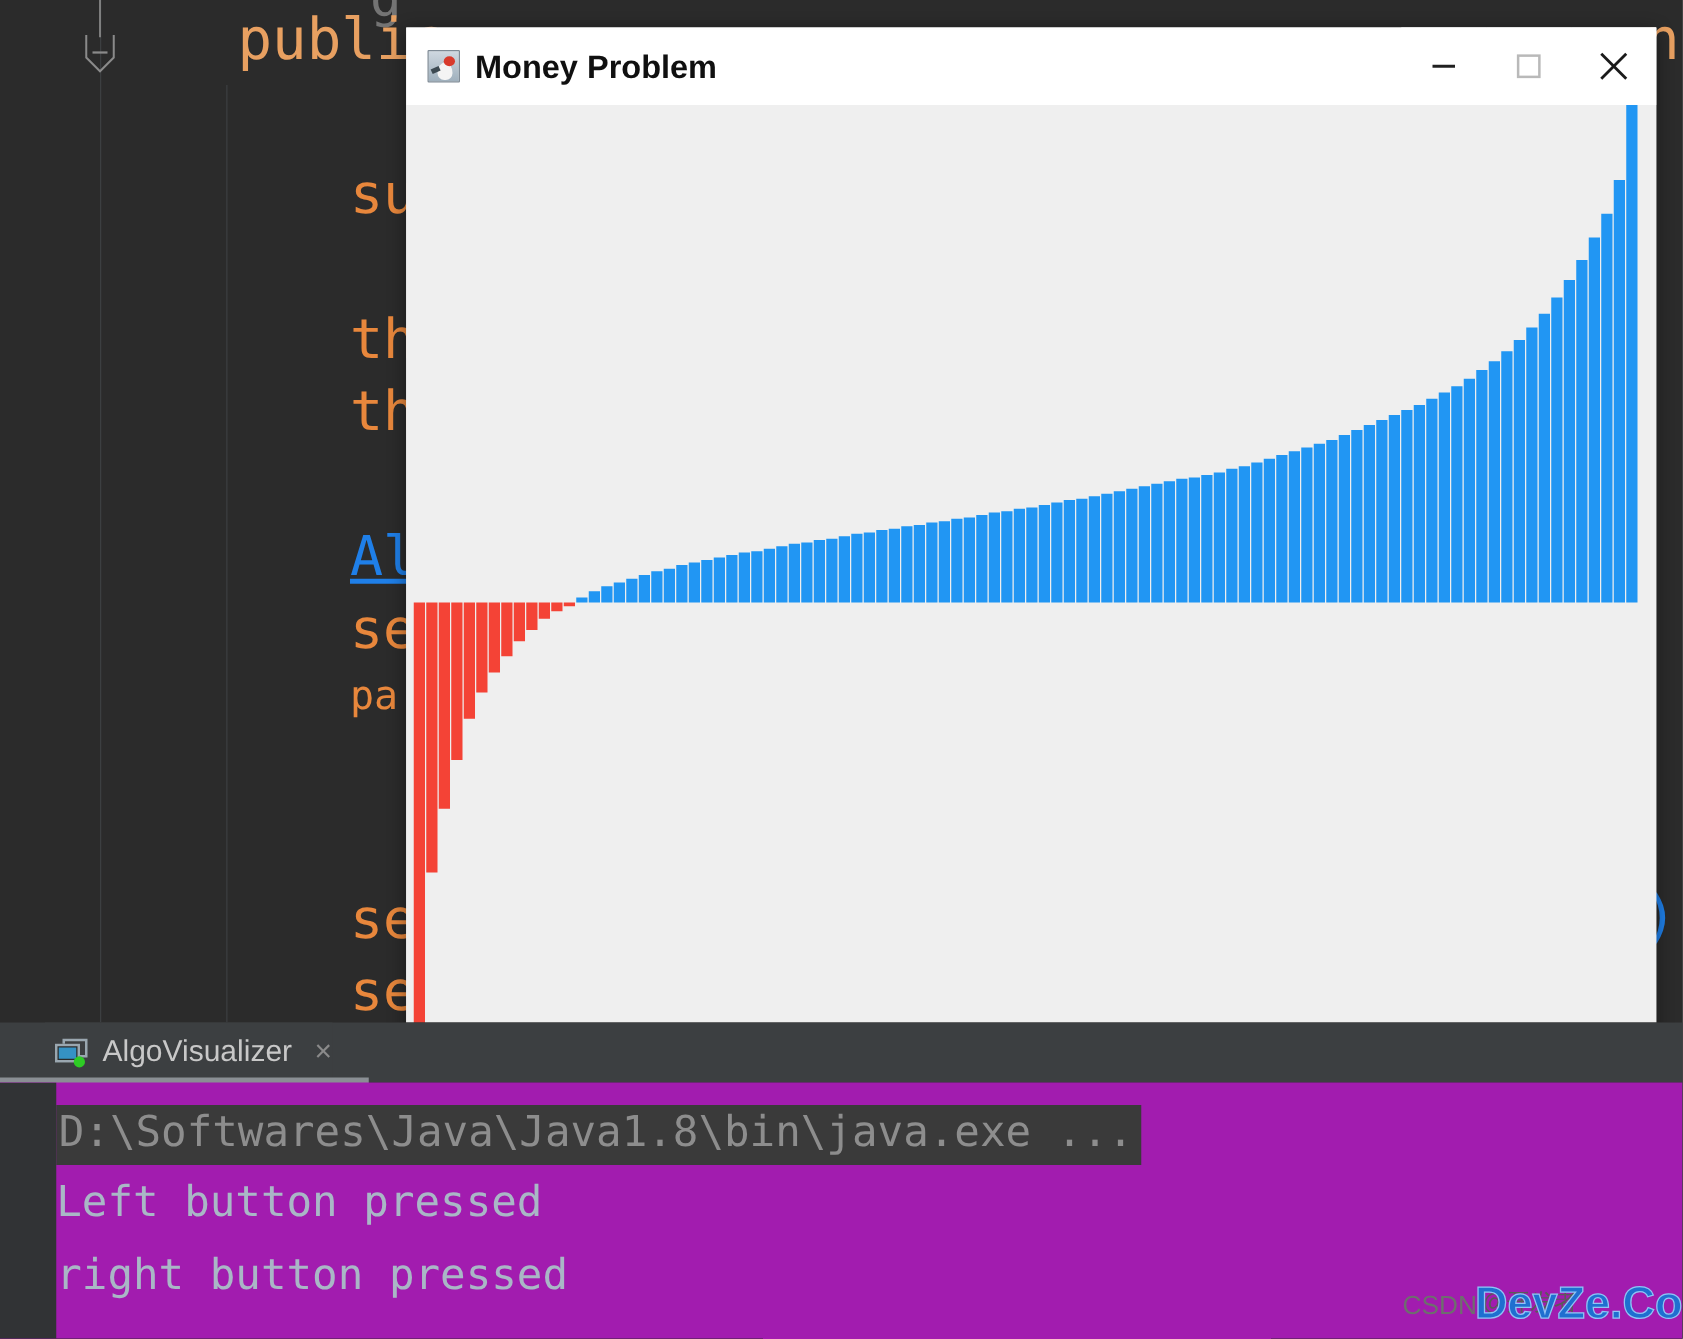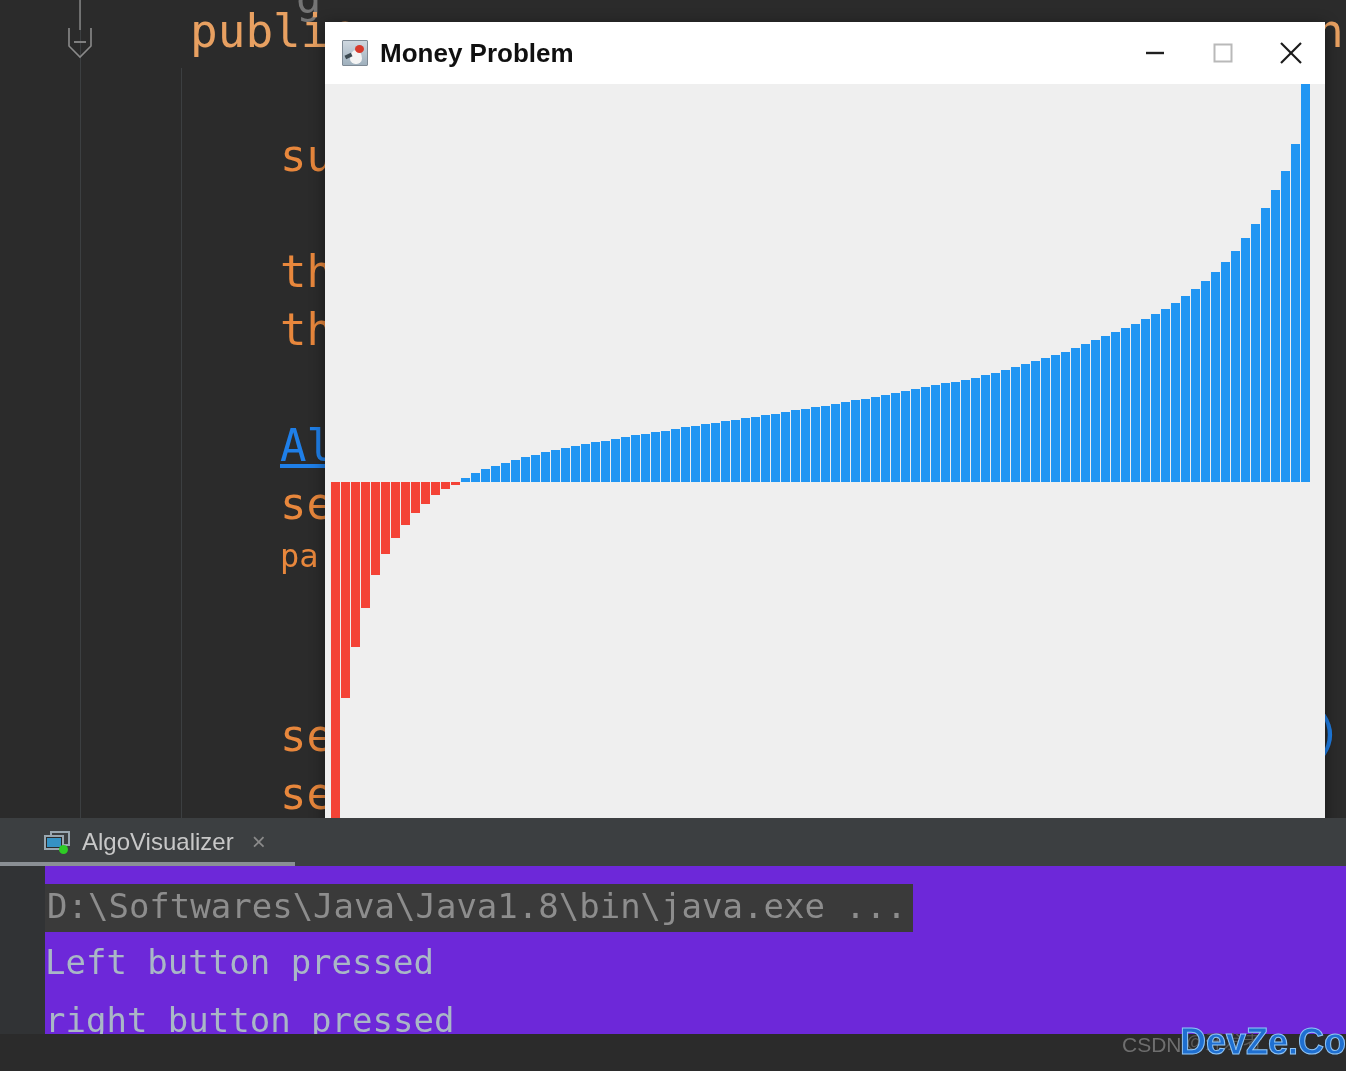--- a/index.html
+++ b/index.html
@@ -167,22 +167,22 @@
     font-size: 24px;
     color: #8a8a8a;
   }
   .run-scrollbar {
     position: absolute; left: 0; top: 44px;
     width: 295px; height: 5px;
     background: #8a8f94;
   }
   .console {
     position: absolute; left: 0; top: 48px;
-    width: 1346px; height: 168px;
-    background: #6d28d9;
+    width: 1346px; height: 205px;
+    background: #a21caf;
     overflow: hidden;
   }
   .console-gutter {
     position: absolute; left: 0; top: 0; width: 45px; height: 205px;
     background: #313335;
   }
   .console-line {
     position: absolute;
     font-family: "DejaVu Sans Mono", monospace;
     font-size: 34px;

